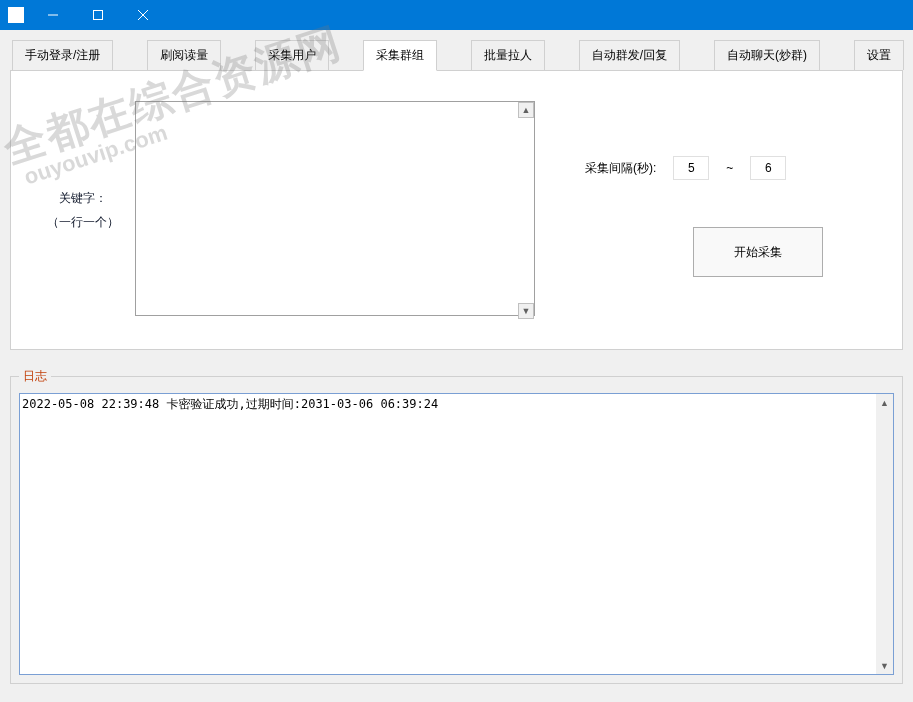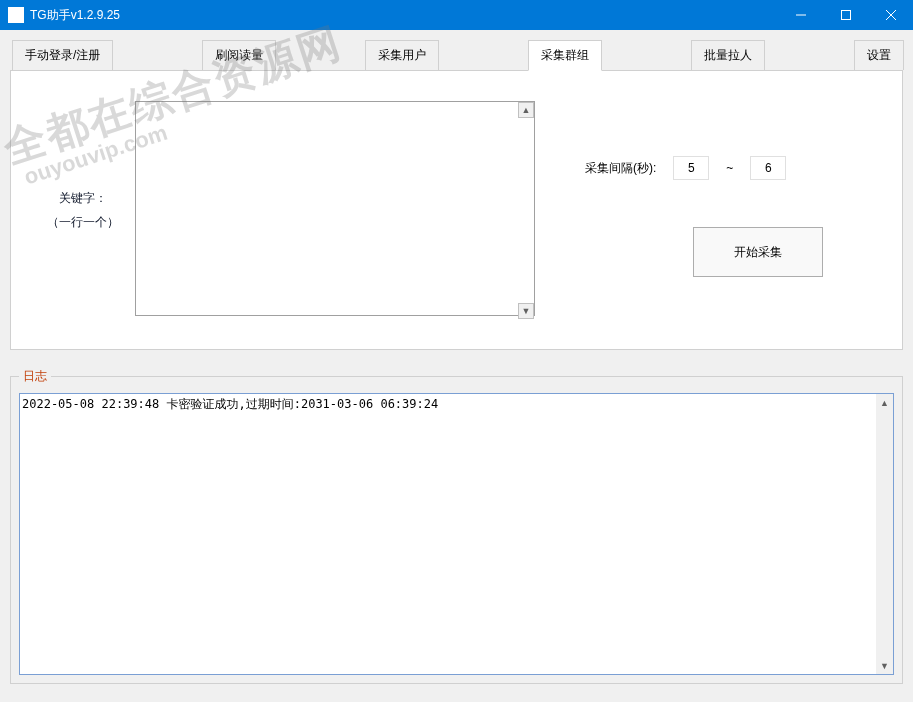--- a/index.html
+++ b/index.html
@@ -225,21 +225,20 @@
       letter-spacing: 0;
       margin-top: -5px;
       margin-left: 10px;
     }
   </style>
 </head>
 <body>
 
 <div class="titlebar">
   <span class="titlebar-icon"></span>
-  <span class="titlebar-title">TG助手v1.2.9.25</span>
   <div class="titlebar-buttons">
     <div class="titlebar-btn">
       <svg width="10" height="10" viewBox="0 0 10 10">
           <path d="M0 5 L10 5" stroke="#fff" stroke-width="1"></path>
         </svg>
     </div>
     <div class="titlebar-btn">
       <svg width="10" height="10" viewBox="0 0 10 10">
           <rect x="0.5" y="0.5" width="9" height="9" stroke="#fff" fill="none" stroke-width="1"></rect>
         </svg>
@@ -258,20 +257,22 @@
     <div>全都在综合资源网</div>
     <div class="watermark-sub">ouyouvip.com</div>
   </div>
 
   <div class="tabs" id="tab-strip">
       <div class="tab">手动登录/注册</div>
       <div class="tab">刷阅读量</div>
       <div class="tab">采集用户</div>
       <div class="tab active">采集群组</div>
       <div class="tab">批量拉人</div>
+      <div class="tab">自动群发/回复</div>
+      <div class="tab">自动聊天(炒群)</div>
       <div class="tab">设置</div>
     </div>
 
   <div class="tab-panel">
     <div class="left-section">
       <div class="keyword-labels">
         <div>关键字：</div>
         <div>（一行一个）</div>
       </div>
       <div class="textarea-wrap">

